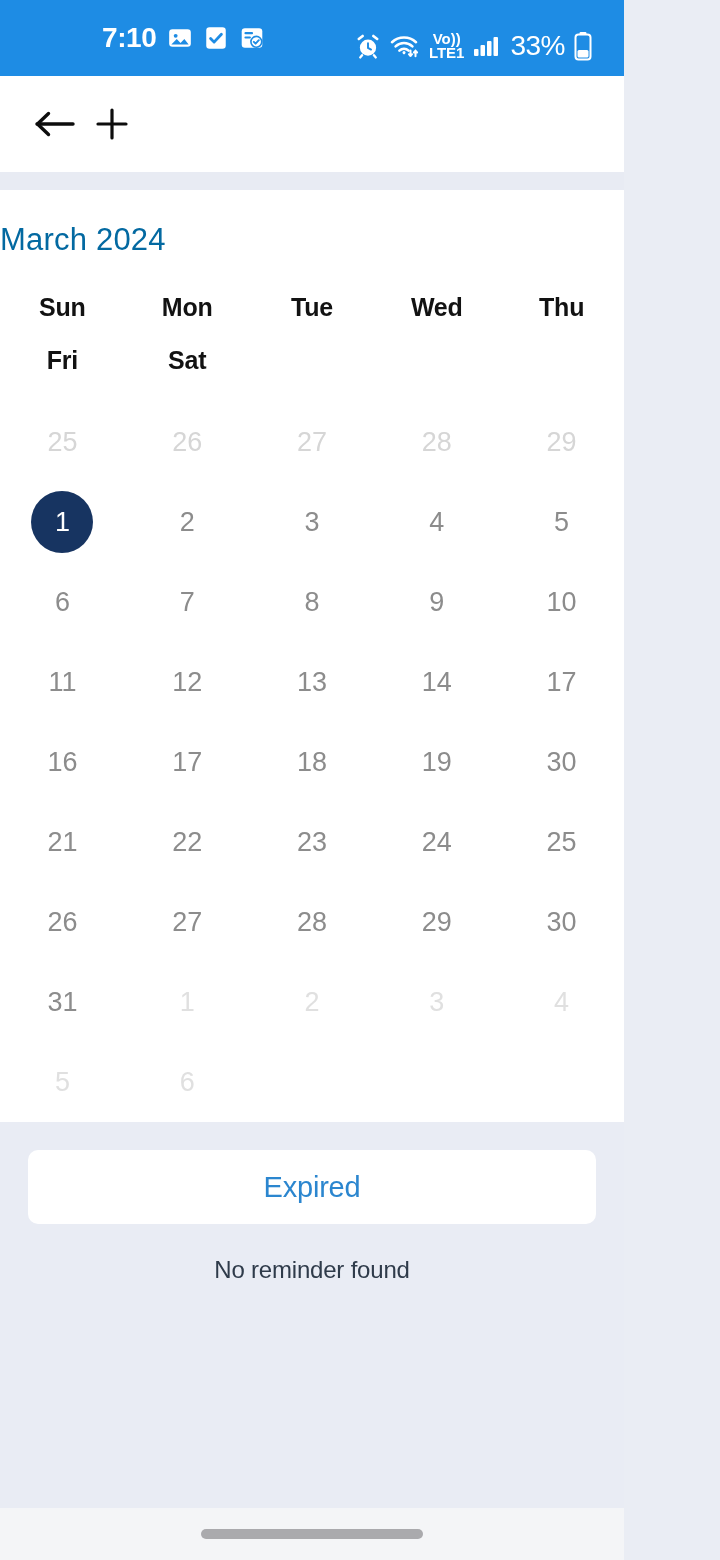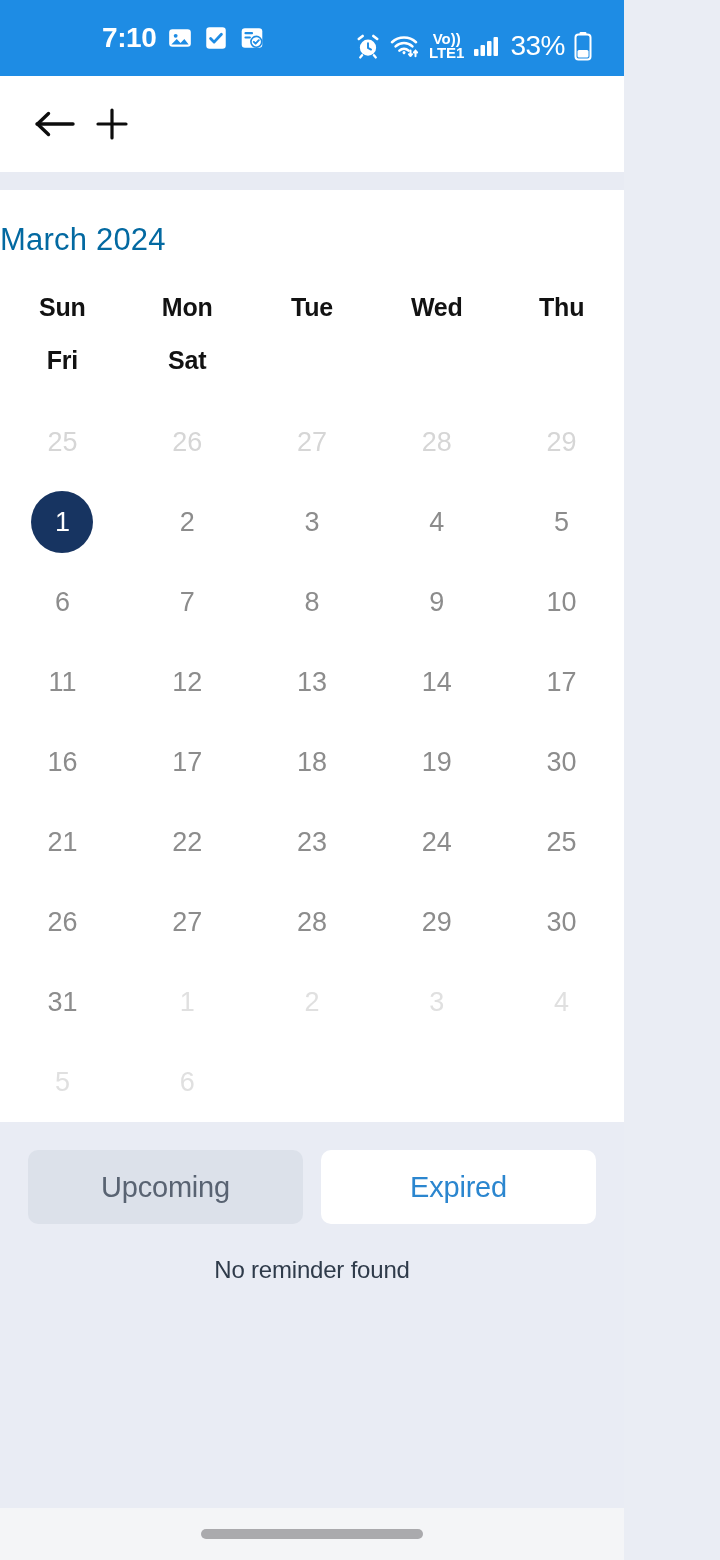--- a/index.html
+++ b/index.html
@@ -234,21 +234,20 @@
         <div class="cal-cell muted-soft">2</div>
         <div class="cal-cell muted-soft">3</div>
         <div class="cal-cell muted-soft">4</div>
         <div class="cal-cell muted-soft">5</div>
         <div class="cal-cell muted-soft">6</div>
       </div>
   </div>
 
   <div class="below">
     <div class="tabs" id="tab-bar">
-        <div class="tab inactive">Upcoming</div>
         <div class="tab active">Expired</div>
       </div>
     <div class="empty-msg">No reminder found</div>
   </div>
 
   <div class="navbar">
     <div class="nav-pill"></div>
   </div>
 
 </div>

